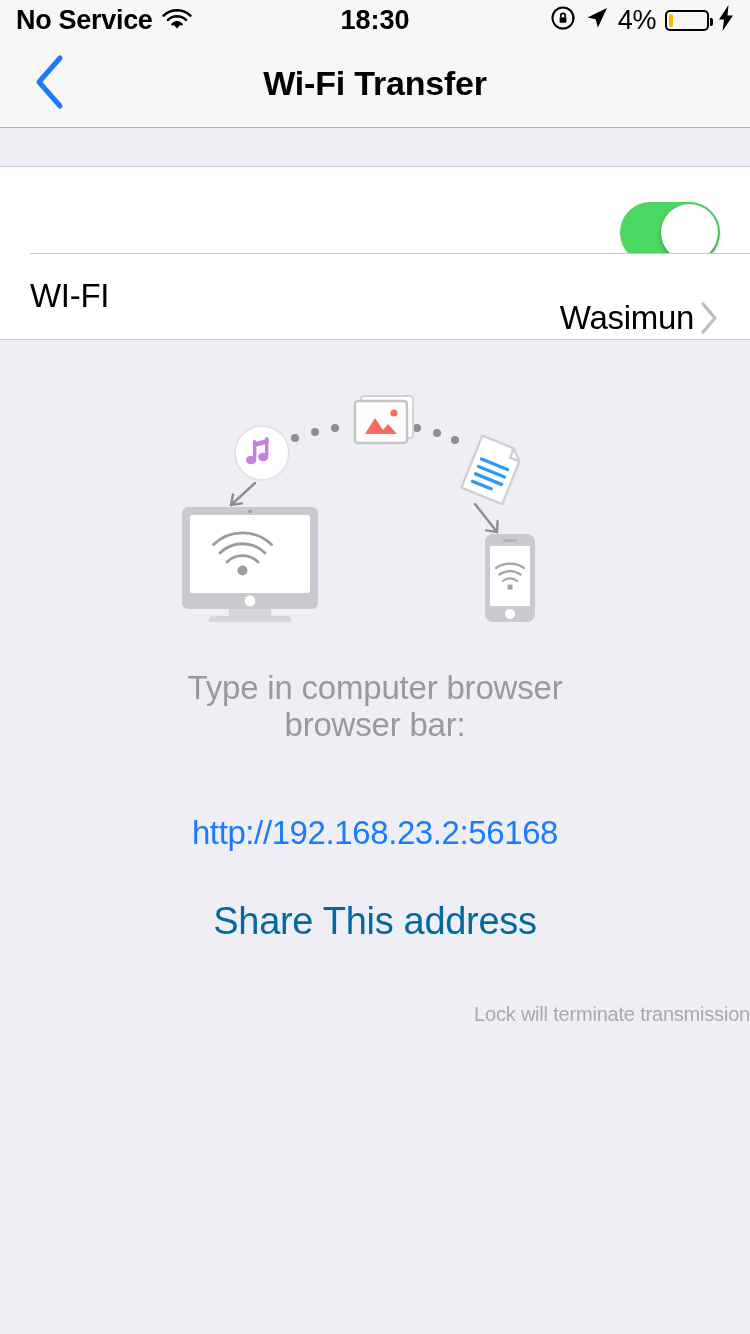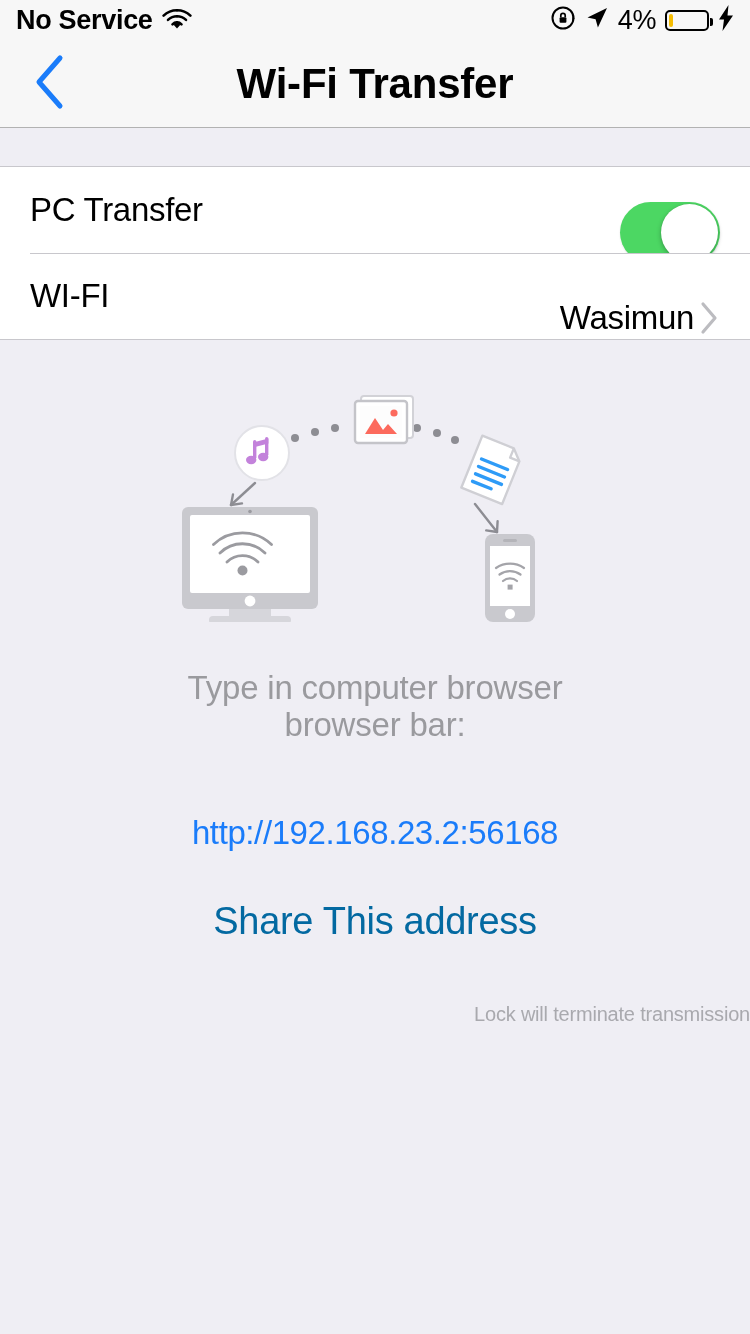--- a/index.html
+++ b/index.html
@@ -110,21 +110,21 @@
     height: 62px;
     display: flex;
     align-items: center;
     justify-content: center;
     cursor: pointer;
   }
   .nav-title {
     position: absolute;
     left: 0; right: 0;
     text-align: center;
-    font-size: 42px;
+    font-size: 34px;
     font-weight: bold;
     color: #000;
     letter-spacing: -0.2px;
   }
 
   
   .gap {
     height: 38px;
     background: #efeef4;
   }
@@ -248,20 +248,21 @@
           <path d="M15 9.3C18.4 9.3 21.6 10.7 24 12.9" stroke="#000" stroke-width="2.6" fill="none" stroke-linecap="round"></path>
           <path d="M15 15.4c1.7 0 3.3.7 4.5 1.9" stroke="#000" stroke-width="2.6" fill="none" stroke-linecap="round"></path>
           <path d="M1.6 8.6C5 5.3 9.8 3.2 15 3.2" stroke="#000" stroke-width="2.6" fill="none" stroke-linecap="round"></path>
           <path d="M6 12.9c2.4-2.2 5.6-3.6 9-3.6" stroke="#000" stroke-width="2.6" fill="none" stroke-linecap="round"></path>
           <path d="M10.5 17.3c1.2-1.2 2.8-1.9 4.5-1.9" stroke="#000" stroke-width="2.6" fill="none" stroke-linecap="round"></path>
           <path d="M15 21.4l-3.4-3.7a4.9 4.9 0 0 1 6.8 0z" fill="#000"></path>
         </svg>
       </span>
     </div>
 
+    <div class="sb-center">18:30</div>
 
     <div class="sb-right">
       <span>
         <svg width="26" height="26" viewBox="0 0 26 26">
           <circle cx="13" cy="13" r="10.5" stroke="#000" stroke-width="2" fill="none"></circle>
           <rect x="9.6" y="12.2" width="6.8" height="5.6" rx="1" fill="#000"></rect>
           <path d="M10.8 12.2v-1.7a2.2 2.2 0 0 1 4.4 0v1.7" stroke="#000" stroke-width="1.7" fill="none"></path>
           <path d="M22.5 11.5l2.3 1.8-2.6 1.6z" fill="#000"></path>
         </svg>
       </span>
@@ -290,21 +291,20 @@
         </svg>
       </span>
     </div>
     <div class="nav-title">Wi-Fi Transfer</div>
   </div>
 
   <div class="gap"></div>
 
   <div class="cell-group">
     <div class="cell">
-      <span class="cell-label">PC Transfer</span>
       <span class="cell-right">
         <span class="toggle">
           <span class="knob"></span>
         </span>
       </span>
     </div>
     <div class="cell">
       <span class="cell-label">WI-FI</span>
       <span class="cell-right">
         <span class="cell-value">Wasimun</span>

